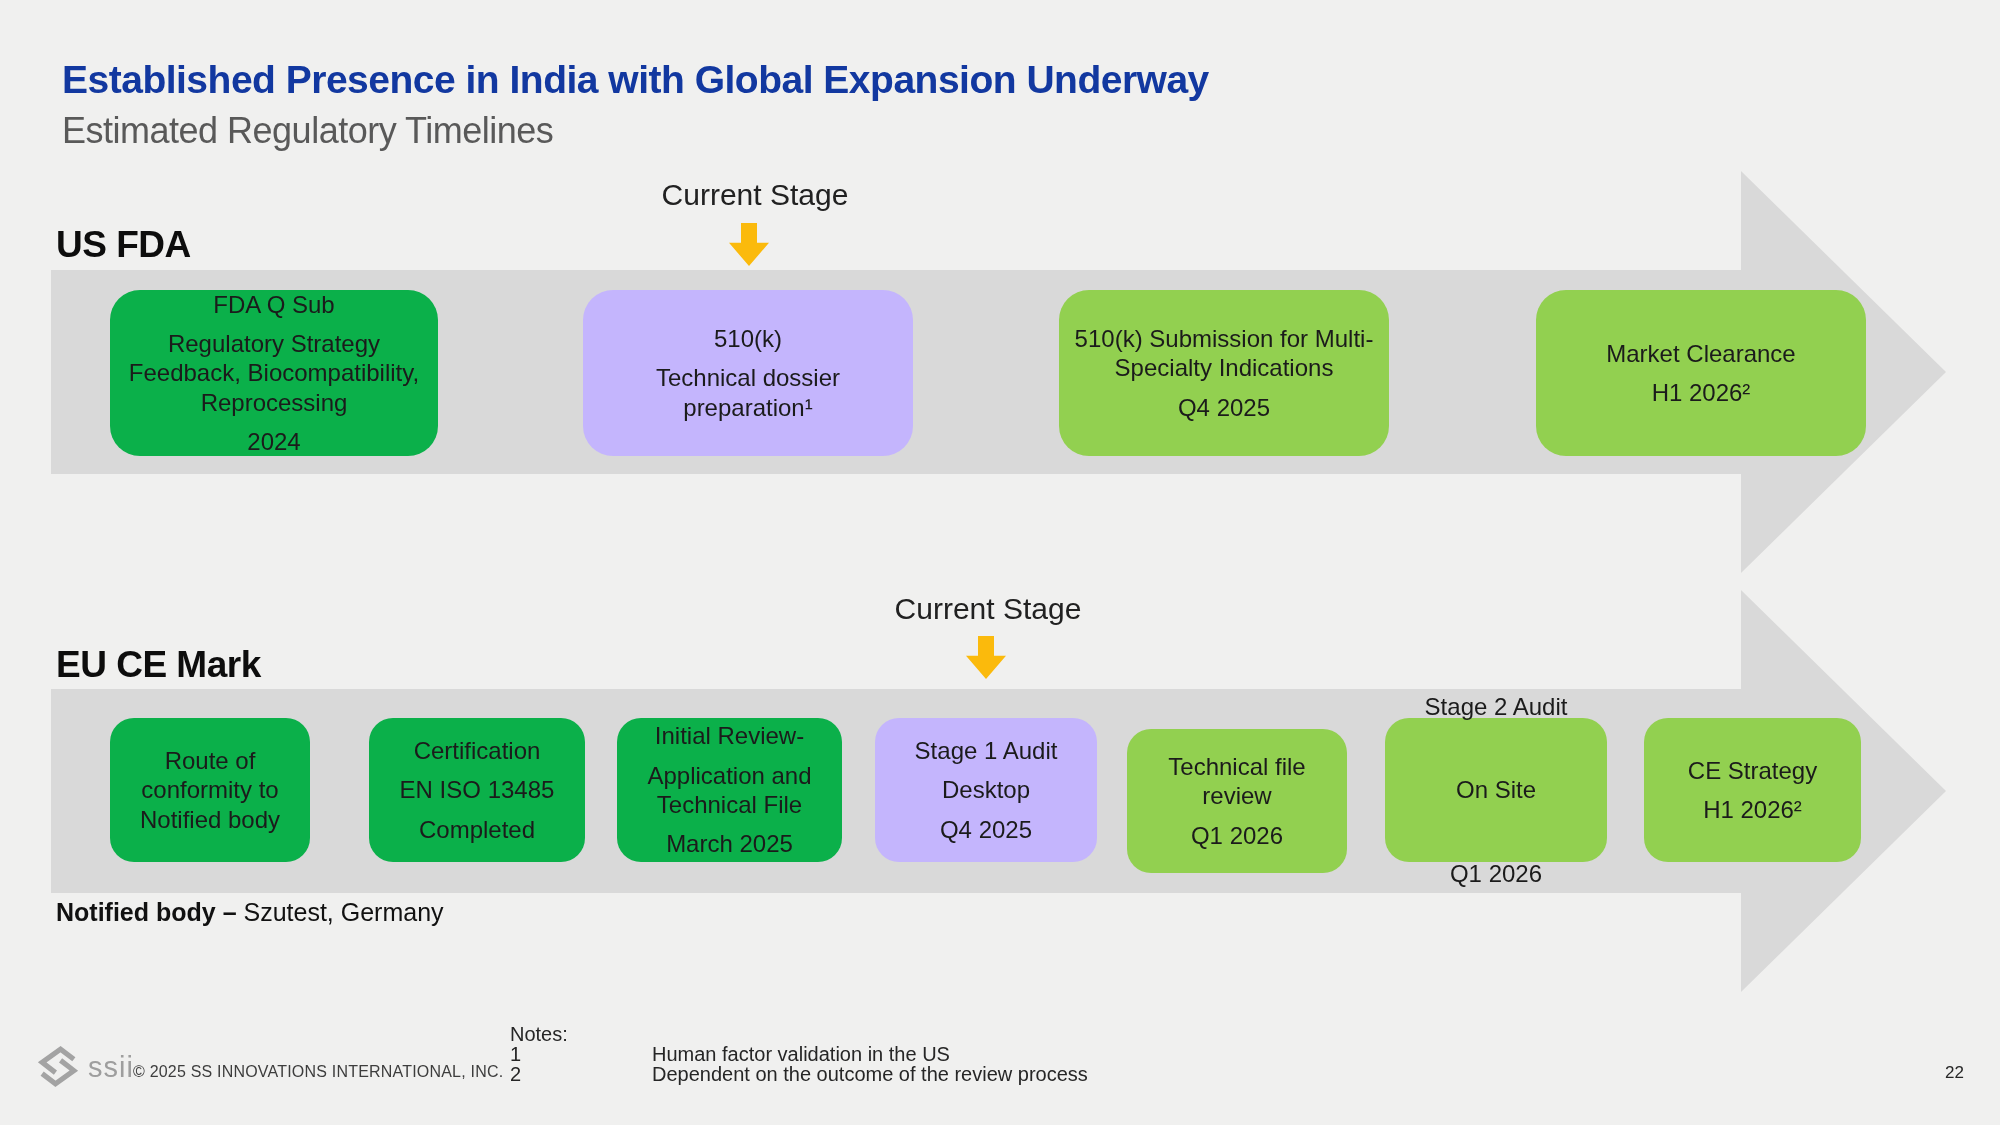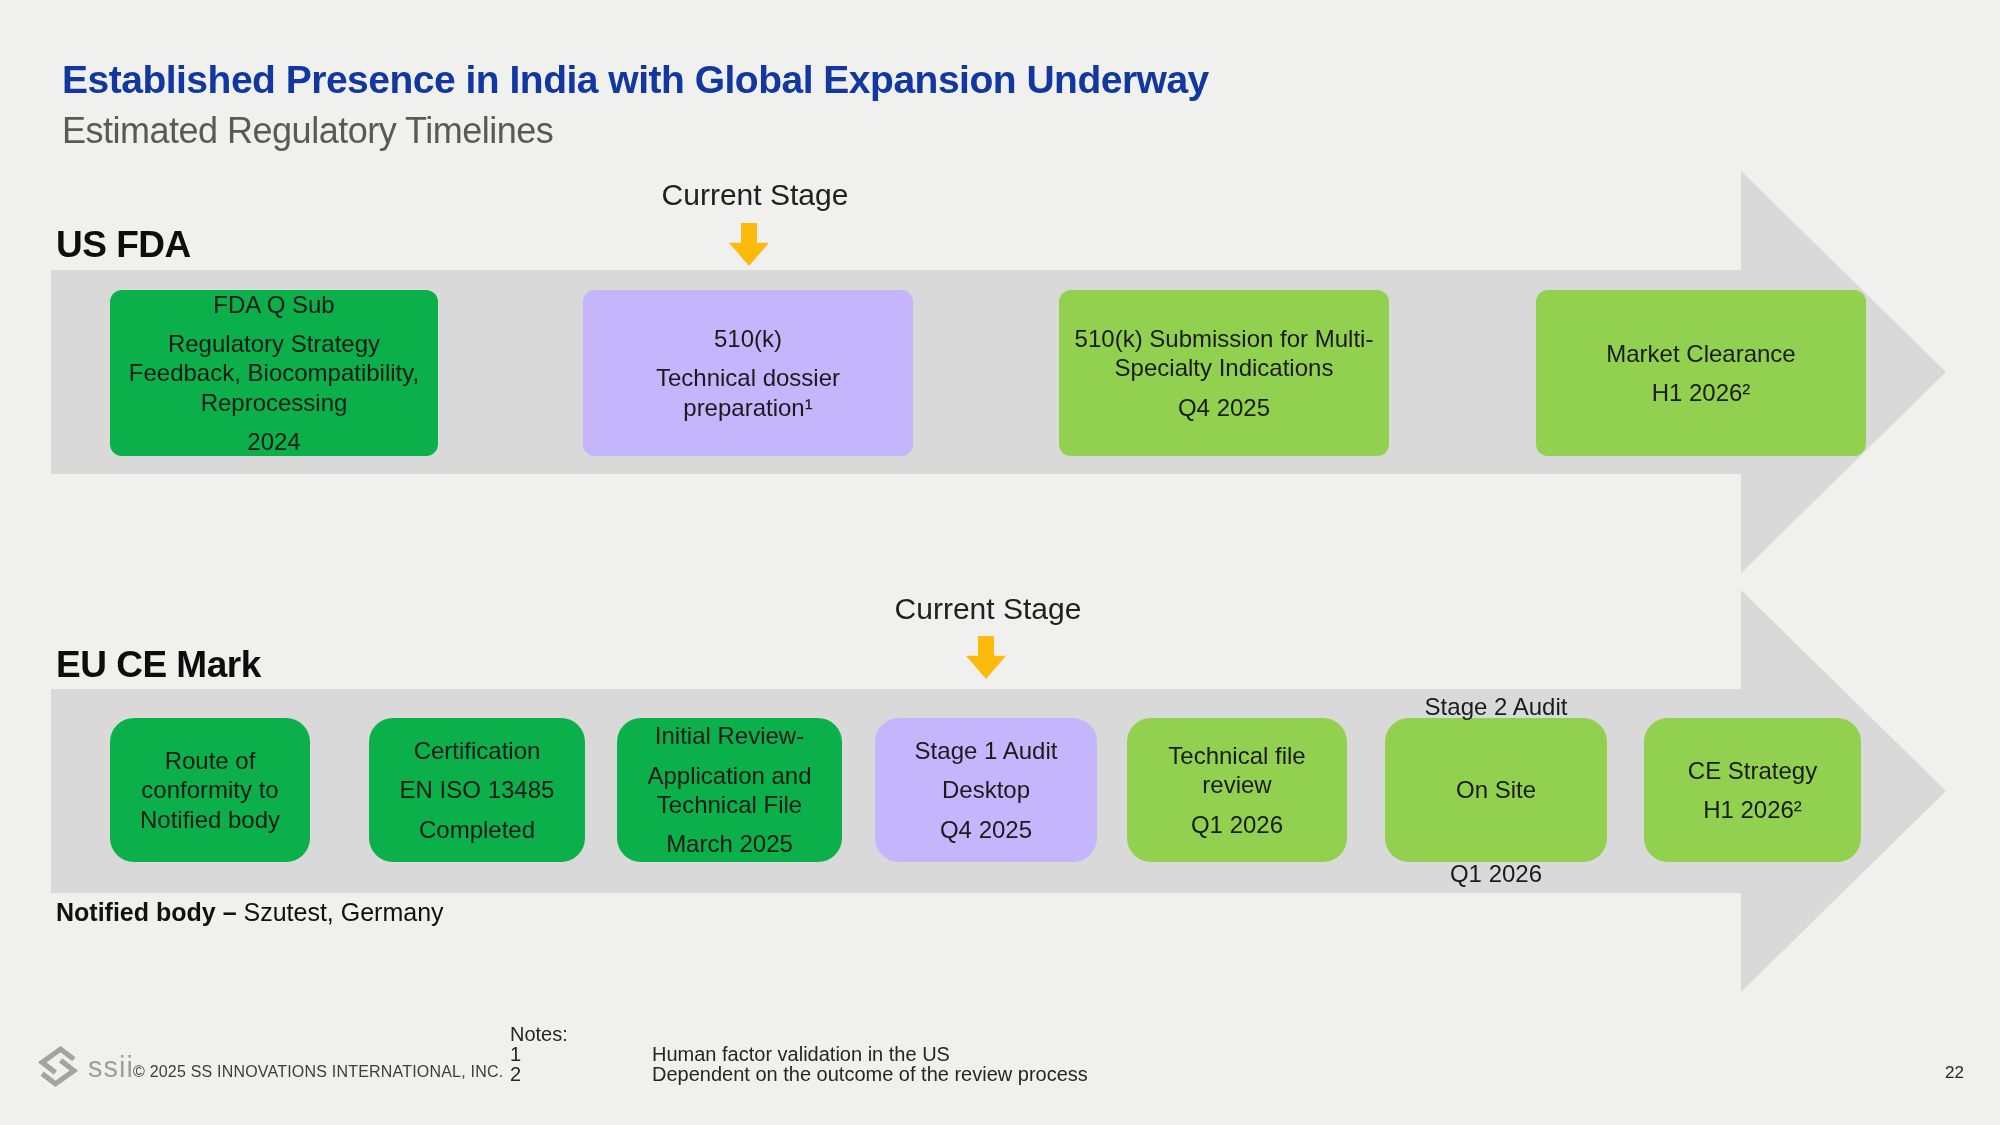--- a/index.html
+++ b/index.html
@@ -41,21 +41,21 @@
     position: absolute; left: 1741px; width: 205px; height: 402px; background: #D9D9D9;
     clip-path: polygon(0 0, 100% 50%, 0 100%);
   }
   .ah-us { top: 171px; }
   .ah-eu { top: 590px; }
 
   
   .stage-box {
     position: absolute;
     display: flex; flex-direction: column; justify-content: center; align-items: center;
-    text-align: center; color: #1B1B1B; border-radius: 12px; padding: 6px 8px;
+    text-align: center; color: #1B1B1B; border-radius: 30px; padding: 6px 8px;
   }
   .stage-box p { margin: 5px 4px; line-height: 1.22; }
   .done    { background: #0BB04A; }
   .current { background: #c4b5fd; }
   .next    { background: #92D050; }
   .us-box { top: 290px; height: 166px; font-size: 24px; }
   .eu-box { top: 718px; height: 144px; font-size: 24px; border-radius: 24px; }
 
   
   .notified { position: absolute; left: 56px; top: 898px; font-size: 25px; color: #111; }
@@ -123,21 +123,21 @@
   <div class="stage-box done eu-box" style="left:617px; width:225px;">
     <p>Initial Review-</p>
     <p>Application and Technical File</p>
     <p>March 2025</p>
   </div>
   <div class="stage-box current eu-box" style="left:875px; width:222px;">
     <p>Stage 1 Audit</p>
     <p>Desktop</p>
     <p>Q4 2025</p>
   </div>
-  <div class="stage-box next eu-box" style="left:1127px; width:220px;">
+  <div class="stage-box next eu-box" style="left:1127px; width:220px;margin-top:11px;">
     <p>Technical file review</p>
     <p>Q1 2026</p>
   </div>
   <div class="stage-box next eu-box" style="left:1385px; width:222px;gap:44px;">
     <p>Stage 2 Audit</p>
     <p>On Site</p>
     <p>Q1 2026</p>
   </div>
   <div class="stage-box next eu-box" style="left:1644px; width:217px;">
     <p>CE Strategy</p>

